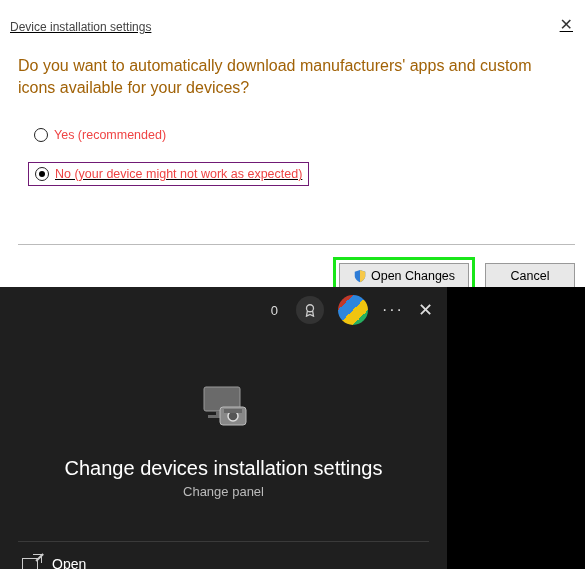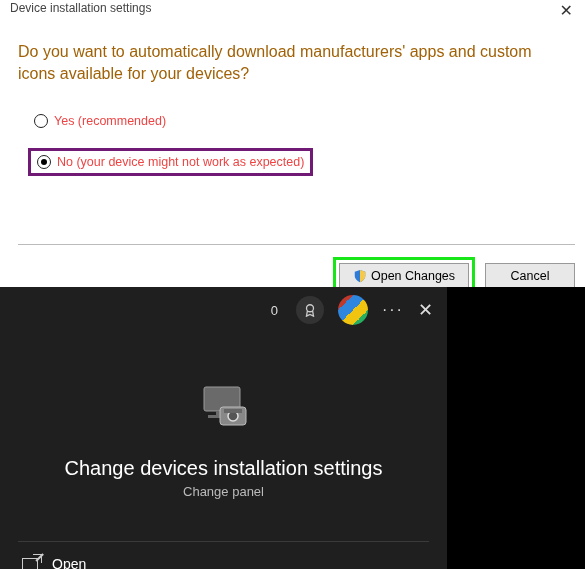--- a/index.html
+++ b/index.html
@@ -1,27 +1,27 @@
 <!DOCTYPE html>
 <html><head>
 <meta charset="utf-8">
 <style>
 * { box-sizing: border-box; margin: 0; padding: 0; font-family: "Segoe UI", Arial, sans-serif; }
 body { width: 585px; height: 569px; background: #fff; position: relative; overflow: hidden; }
 
 .dialog { position: absolute; top: 0; left: 0; right: 0; background: #fff; }
-.titlebar { display: flex; align-items: flex-start; padding: 1px 6px 3px 10px; }
+.titlebar { display: flex; align-items: flex-end; padding: 15px 6px 3px 10px; text-decoration: underline; }
 .titlebar .title { font-size: 12px; color: #444; flex: 1; }
 .titlebar .close-x { font-size: 16px; color: #333; padding: 0 6px; cursor: pointer; }
 
 .question { color: #a16207; font-size: 16px; padding: 18px 18px 8px 18px; line-height: 1.35; }
 
 .options { padding: 18px 0 0 28px; }
 .radio-row { display: flex; align-items: center; margin-bottom: 16px; padding: 4px 6px; width: fit-content; }
-.radio-row.highlighted { border: 3px solid #701a75; }
+.radio-row.highlighted { border: 1px solid #701a75; text-decoration: underline; }
 .radio-outer { width: 14px; height: 14px; border: 1px solid #222; border-radius: 50%; margin-right: 6px; display: flex; align-items: center; justify-content: center; }
 .radio-inner { width: 6px; height: 6px; border-radius: 50%; background: #000; }
 .radio-label { font-size: 12.5px; color: #ef4444; }
 
 .button-bar { position: absolute; top: 244px; left: 18px; right: 10px; border-top: 1px solid #bbb; padding-top: 12px; display: flex; justify-content: flex-end; gap: 10px; align-items: center; }
 .btn { font-size: 12.5px; padding: 5px 0; background: #e8e8e8; border: 1px solid #999; cursor: pointer; text-align: center; display: flex; align-items: center; justify-content: center; gap: 4px; }
 .btn.save { width: 130px; }
 .btn.cancel { width: 90px; }
 .btn-wrap-highlight { border: 3px solid #19e619; padding: 3px; }
 .shield { width: 14px; height: 14px; display: inline-block; }

